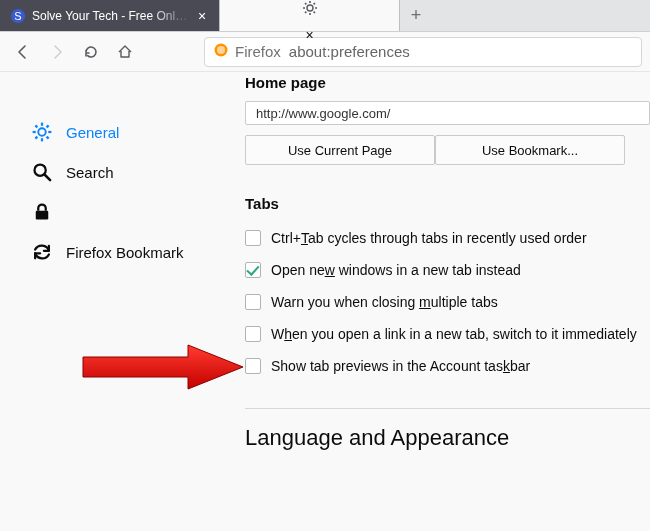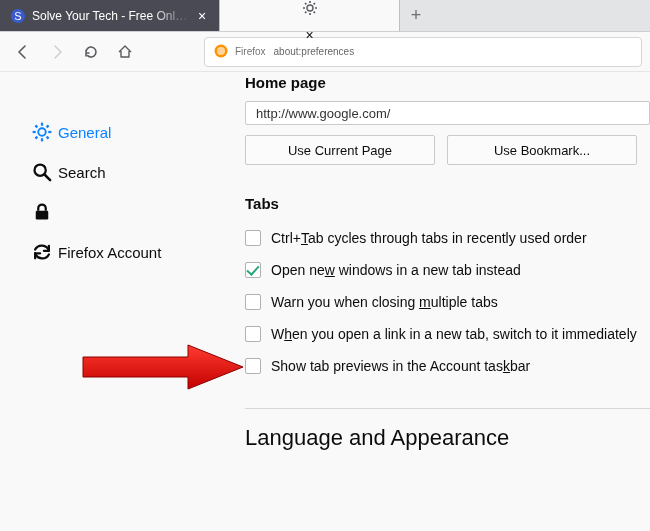--- a/index.html
+++ b/index.html
@@ -14,37 +14,37 @@
   .tab .favicon { width: 16px; height: 16px; flex: 0 0 16px; display:flex; align-items:center; justify-content:center; }
   .tab .title { flex: 1 1 auto; white-space: nowrap; overflow: hidden; text-overflow: ellipsis; }
   .tab .close { flex: 0 0 14px; width:14px; height:14px; display:flex; align-items:center; justify-content:center; font-size:14px; line-height:14px; }
   .fade-inactive { position:absolute; right:28px; top:0; bottom:0; width:40px; background: linear-gradient(to right, rgba(74,74,85,0), #4a4a55); pointer-events:none; }
   .newtab { width: 32px; display:flex; align-items:center; justify-content:center; color:#6d6d72; font-size:18px; background:#e3e4e6; }
 
   
   .toolbar { display:flex; align-items:center; height: 40px; padding: 4px 8px; gap: 4px; background:#f9f9fa; border-bottom: 1px solid #e6e6e9; }
   .toolbtn { width: 30px; height: 30px; display:flex; align-items:center; justify-content:center; border-radius:4px; color:#5a5a5f; }
   .toolbtn.disabled { color:#bdbdc2; }
-  .urlbar { flex:1; height:30px; border:1px solid #d5d5da; border-radius:4px; background:#fff; display:flex; align-items:center; padding:0 8px; gap:8px; margin-left: 60px; font-size:10px; }
+  .urlbar { flex:1; height:30px; border:1px solid #d5d5da; border-radius:4px; background:#fff; display:flex; align-items:center; padding:0 8px; gap:8px; margin-left: 60px; font-size:15px; }
   .identity { display:flex; align-items:center; gap:6px; color:#737373; }
   .identity .fx { color:#ff9400; }
   .addr { color:#666; }
 
   
   .content { position:absolute; top:72px; left:0; right:0; bottom:0; background:#f9f9fa; display:flex; }
   .sidebar { width:215px; padding: 40px 0 0 24px; }
-  .side-item { display:flex; align-items:center; gap:6px; height:40px; font-size:15px; color:#0c0c0d; padding-left:8px; }
+  .side-item { display:flex; align-items:center; gap:14px; height:40px; font-size:15px; color:#0c0c0d; padding-left:8px; }
   .side-item.selected { color:#0a84ff; }
   .side-item .sicon { width:20px; height:20px; display:flex; align-items:center; justify-content:center; }
 
   .main { flex:1; padding: 0 0 0 30px; position:relative; }
   .section-title { font-size:15px; font-weight:600; margin-top: 8px; margin-bottom:10px; color:#0c0c0d; }
   .section-title.cut { margin-top:2px; } 
   .homepage-input { width: 405px; height:24px; border:1px solid #c9c9ce; background:#fff; padding:0 10px; font-size:13px; color:#333; border-radius:2px; }
-  .btn-row { display:flex; gap:12px; margin-top:10px; }
+  .btn-row { display:flex; margin-top:10px; }
   .btn { height:30px; border:1px solid #c9c9ce; background:#fbfbfc; padding:0 16px; font-size:13px; min-width:190px; display:flex; align-items:center; justify-content:center; border-radius:2px; }
 
   .tabs-section { margin-top: 30px; }
   .check-row { display:flex; align-items:center; gap:10px; height:32px; font-size:14px; }
   .cbox { width:16px; height:16px; border:1px solid #b1b1b8; background:#fff; border-radius:2px; display:flex; align-items:center; justify-content:center; }
   .cbox.checked::after { content:""; width:10px; height:5px; border-left:2px solid #2aa876; border-bottom:2px solid #2aa876; transform: rotate(-48deg) translate(1px,-1px); }
   .ul { text-decoration: underline; }
 
   .divider { border:none; border-top:1px solid #d7d7db; margin: 26px 0 16px 0; width: 405px; }
   .big-head { font-size:22px; font-weight:400; color:#0c0c0d; }
@@ -167,21 +167,21 @@
       </div>
       <div class="side-item">
         <span class="sicon">
           <svg width="20" height="20" viewBox="0 0 16 16">
               <path d="M2.5 6a6 6 0 0 1 11 1" fill="none" stroke="#0c0c0d" stroke-width="1.8" stroke-linecap="round"></path>
               <path d="M13.5 3v4h-4" fill="none" stroke="#0c0c0d" stroke-width="1.8" stroke-linecap="round" stroke-linejoin="round"></path>
               <path d="M13.5 10a6 6 0 0 1-11-1" fill="none" stroke="#0c0c0d" stroke-width="1.8" stroke-linecap="round"></path>
               <path d="M2.5 13V9h4" fill="none" stroke="#0c0c0d" stroke-width="1.8" stroke-linecap="round" stroke-linejoin="round"></path>
             </svg>
         </span>
-        <span>Firefox Account</span>
+        <span>Firefox Bookmark</span>
       </div>
     </div>
 
     <div class="main">
       <div class="section-title cut">Home page</div>
       <input class="homepage-input" value="http://www.google.com/" style="">
       <div class="btn-row">
         <div class="btn">
           <span>Use Current Page</span>
         </div>

